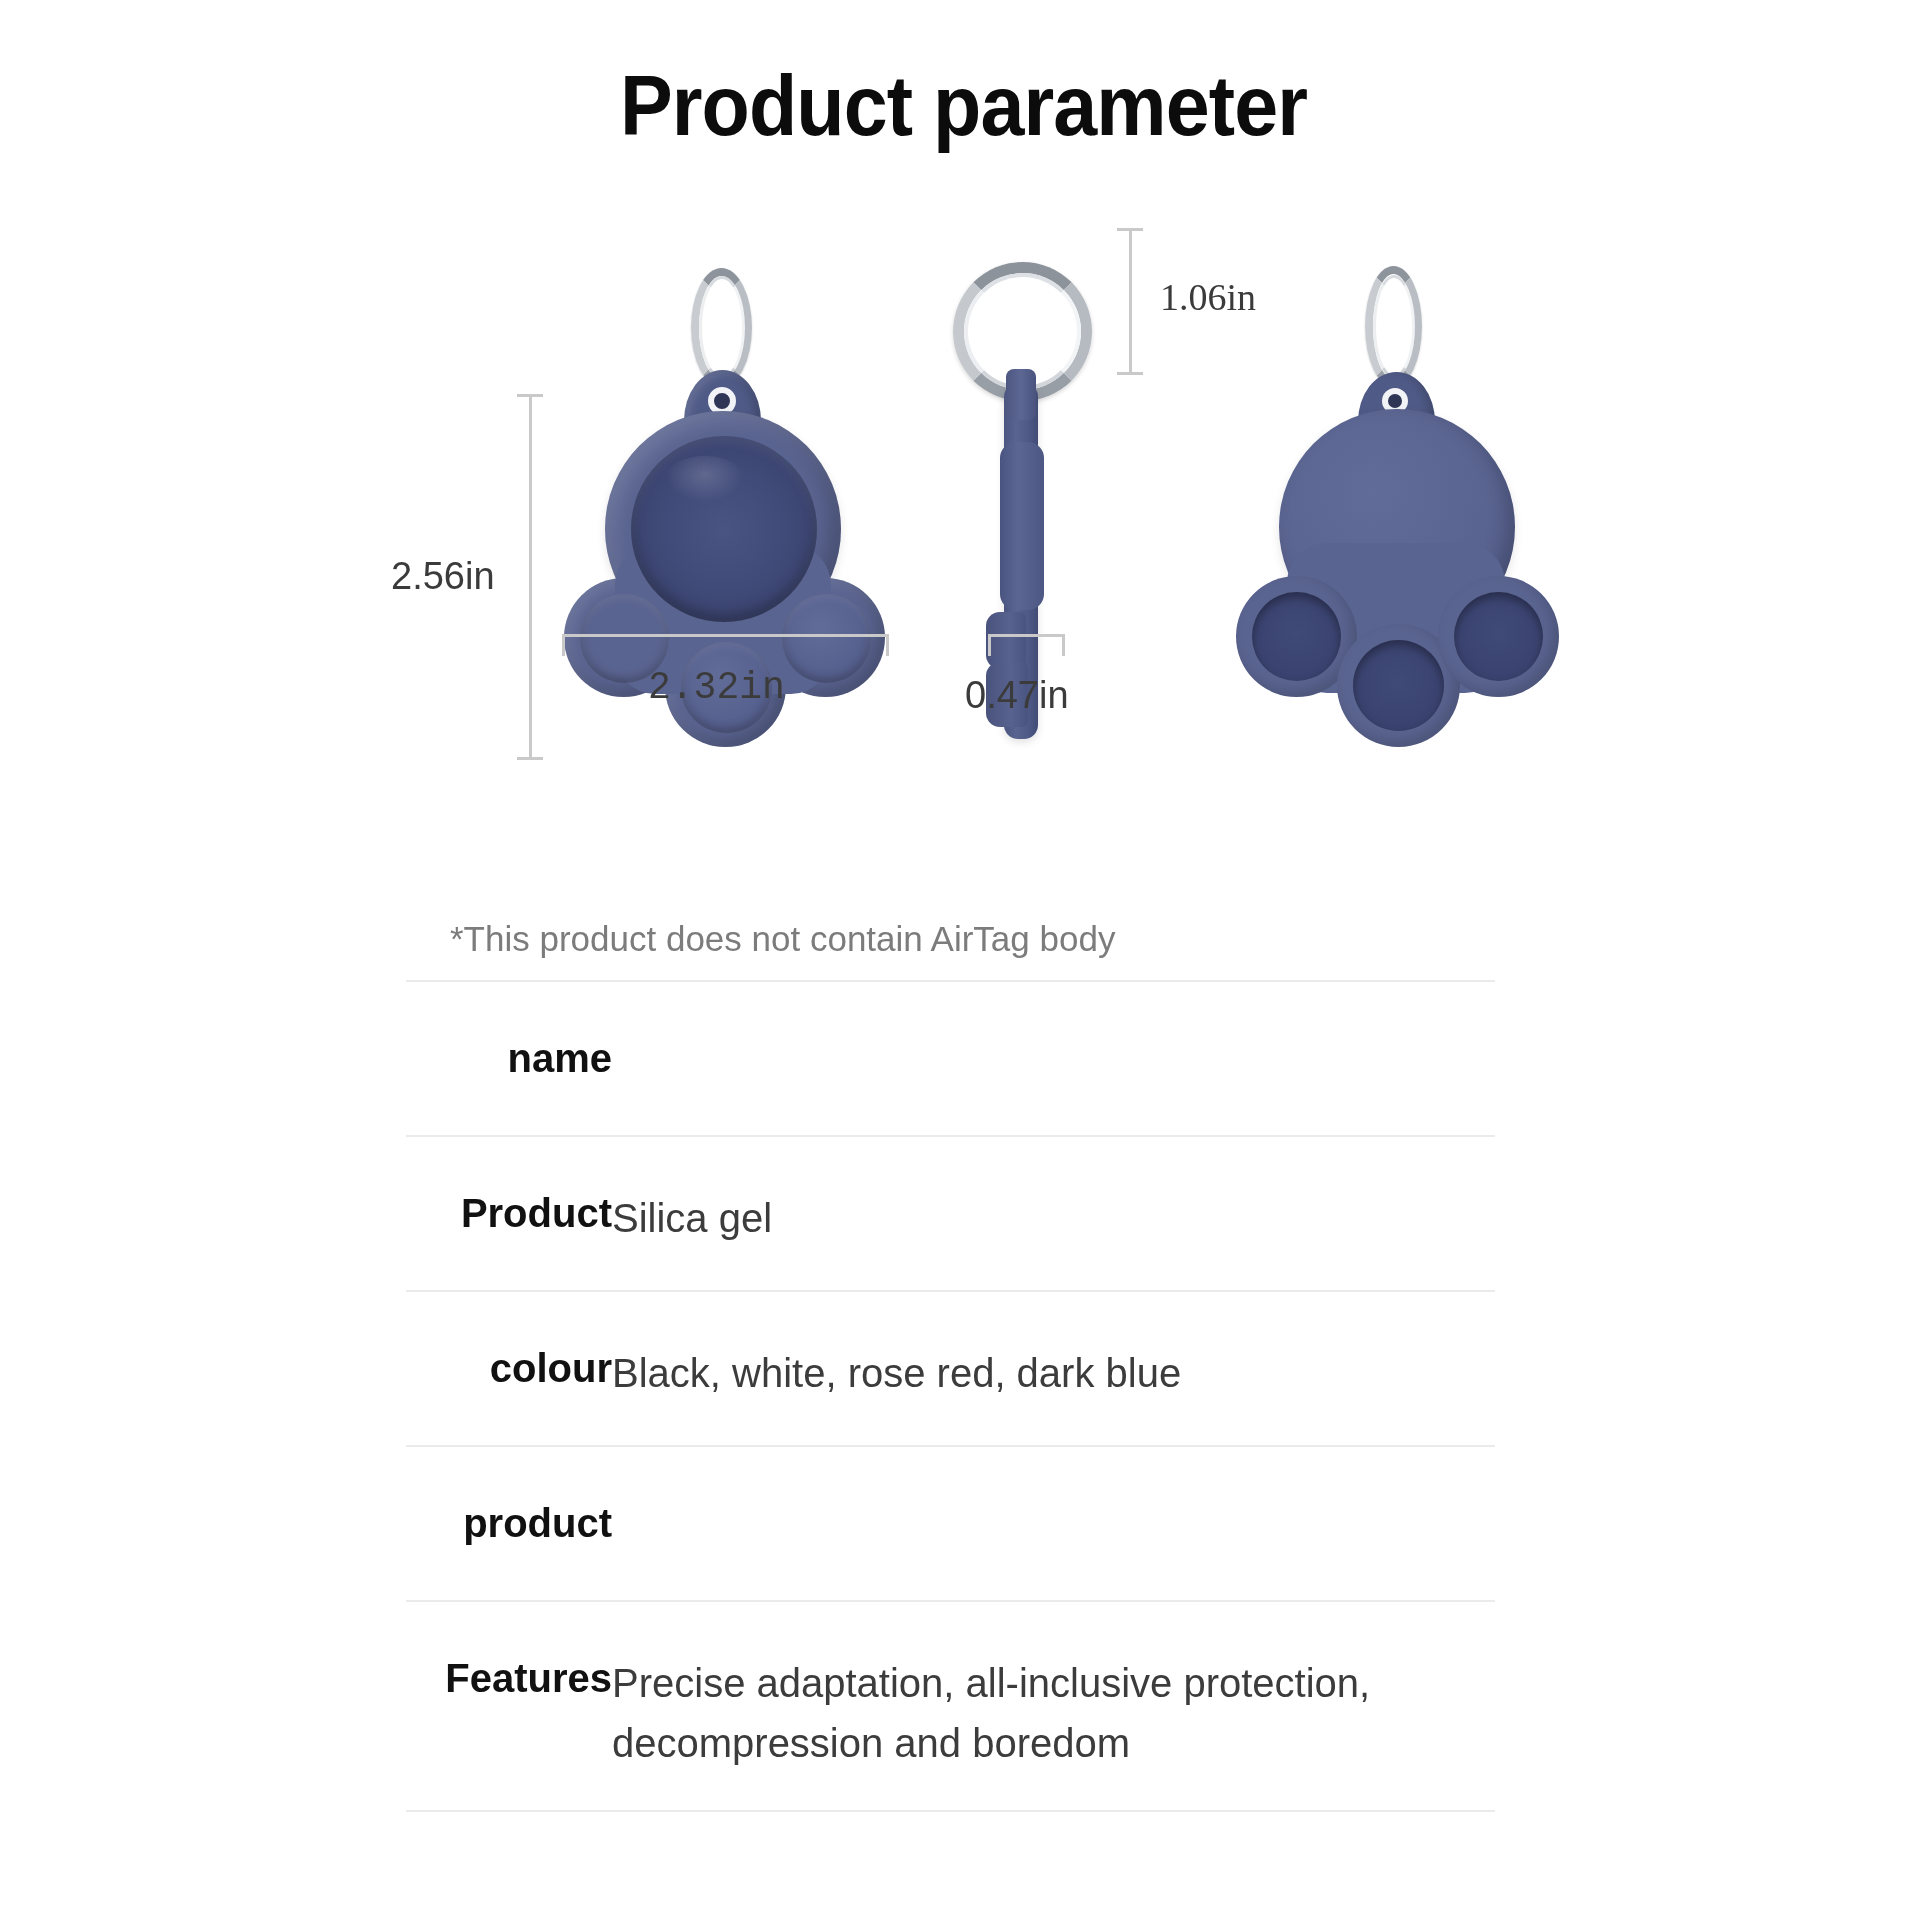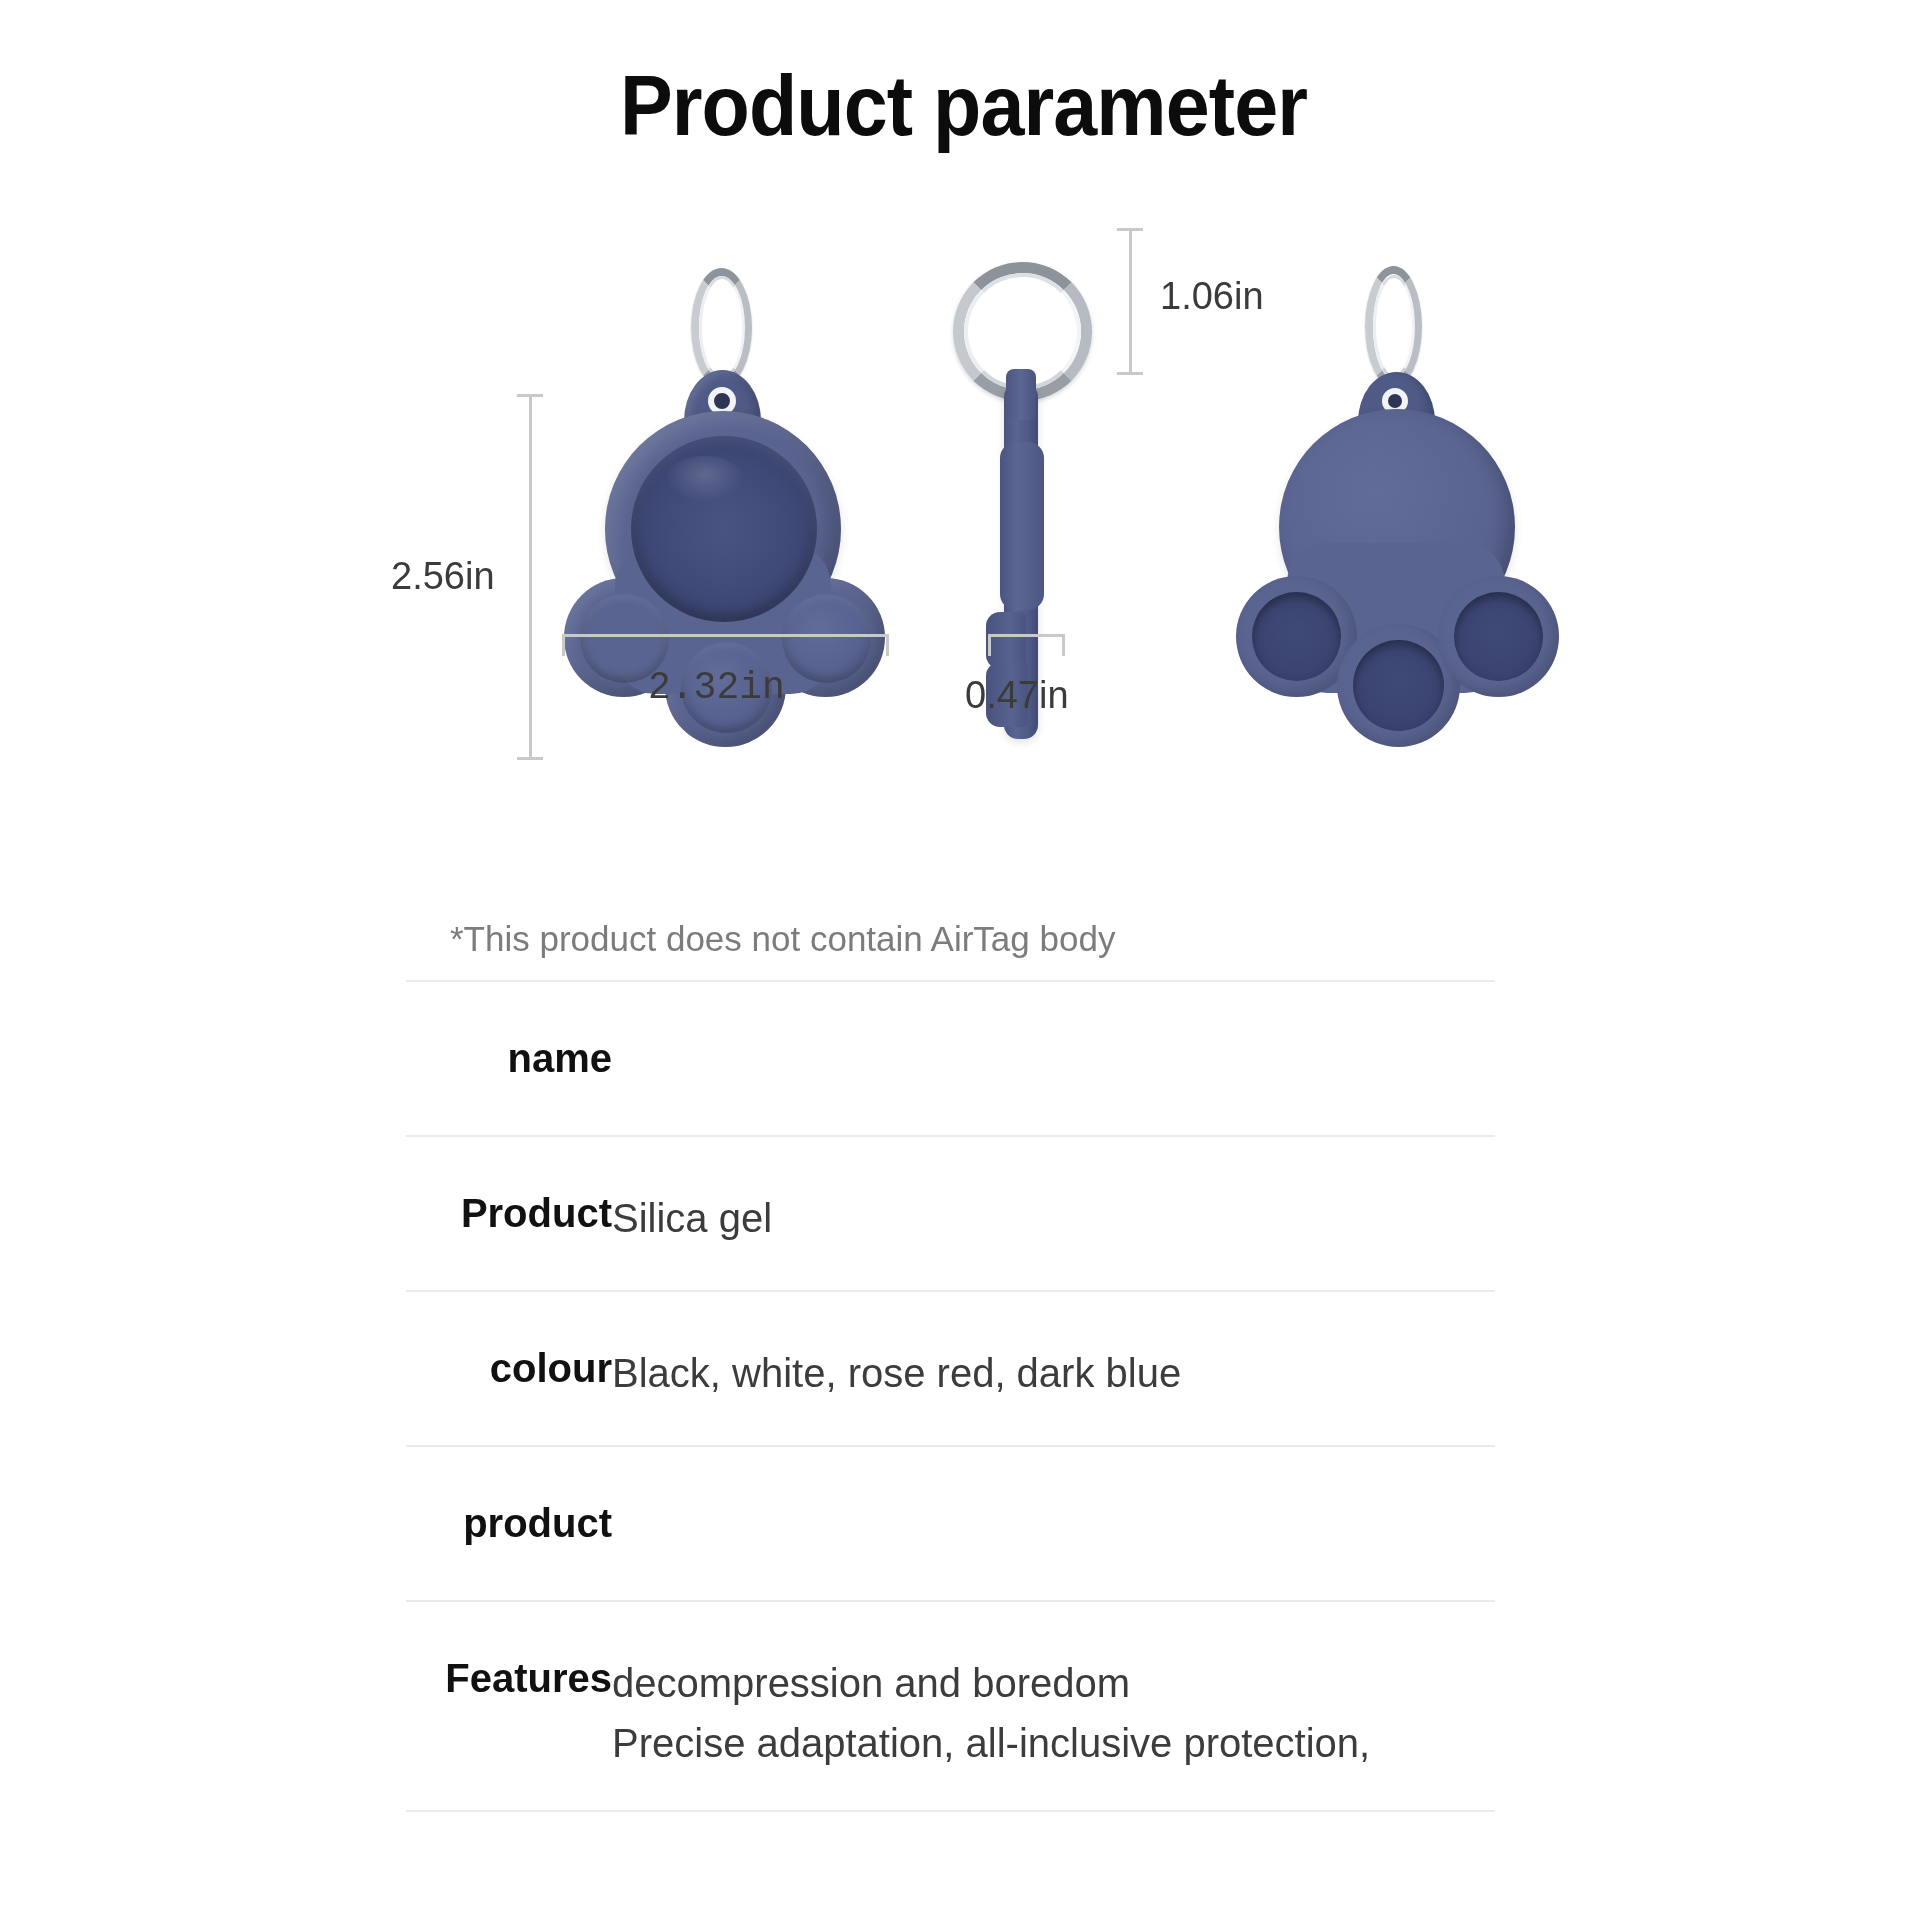--- a/index.html
+++ b/index.html
@@ -284,21 +284,21 @@
     </div>
 
     <div class="dim-line-h" style="left:988px; top:386px; width:77px;"></div>
     <div class="dim-cap-v" style="left:988px; top:386px;"></div>
     <div class="dim-cap-v" style="left:1062px; top:386px;"></div>
     <div class="dim-label" style="left:965px; top:418px;margin-top:8px;">0.47in</div>
 
     <div class="dim-line-v" style="left:1129px; top:-20px; height:147px;"></div>
     <div class="dim-cap-h" style="left:1117px; top:-20px;"></div>
     <div class="dim-cap-h" style="left:1117px; top:124px;"></div>
-    <div class="dim-label" style="left:1160px; top:27px;">1.06in</div>
+    <div class="dim-label" style="left:1160px; top:27px;font-family:Liberation Serif, serif;">1.06in</div>
 
     <div class="case" style="left:1218px; top:0px; width:337px; height:554px;">
 
       <div class="ring-wrap" style="left:129px; top:18px; width:99px; height:129px;">
         <div class="split-ring" style="left:18px; top:0px; width:57px; height:121px;
                     border-width:8px;
                     border-color:#8e949c #b9bec4 #9aa0a8 #c8ccd1;
                     box-shadow: inset 0 0 6px rgba(255,255,255,0.85), 0 1px 2px rgba(0,0,0,0.18);"></div>
         <div class="split-ring" style="left:26px; top:9px; width:42px; height:103px;
                     border-width:3px;
@@ -370,22 +370,22 @@
     <div class="divider"></div>
 
     <div class="spec-row">
       <div class="spec-key">product</div>
     </div>
     <div class="divider"></div>
 
     <div class="spec-row tall">
       <div class="spec-key">Features</div>
       <div class="spec-val">
+        <span class="spec-val-line">Precise adaptation, all-inclusive protection,</span>
         <span class="spec-val-line">decompression and boredom</span>
-        <span class="spec-val-line">Precise adaptation, all-inclusive protection,</span>
       </div>
     </div>
     <div class="divider"></div>
 
   </div>
 
 </div>
 
 
 </body></html>

